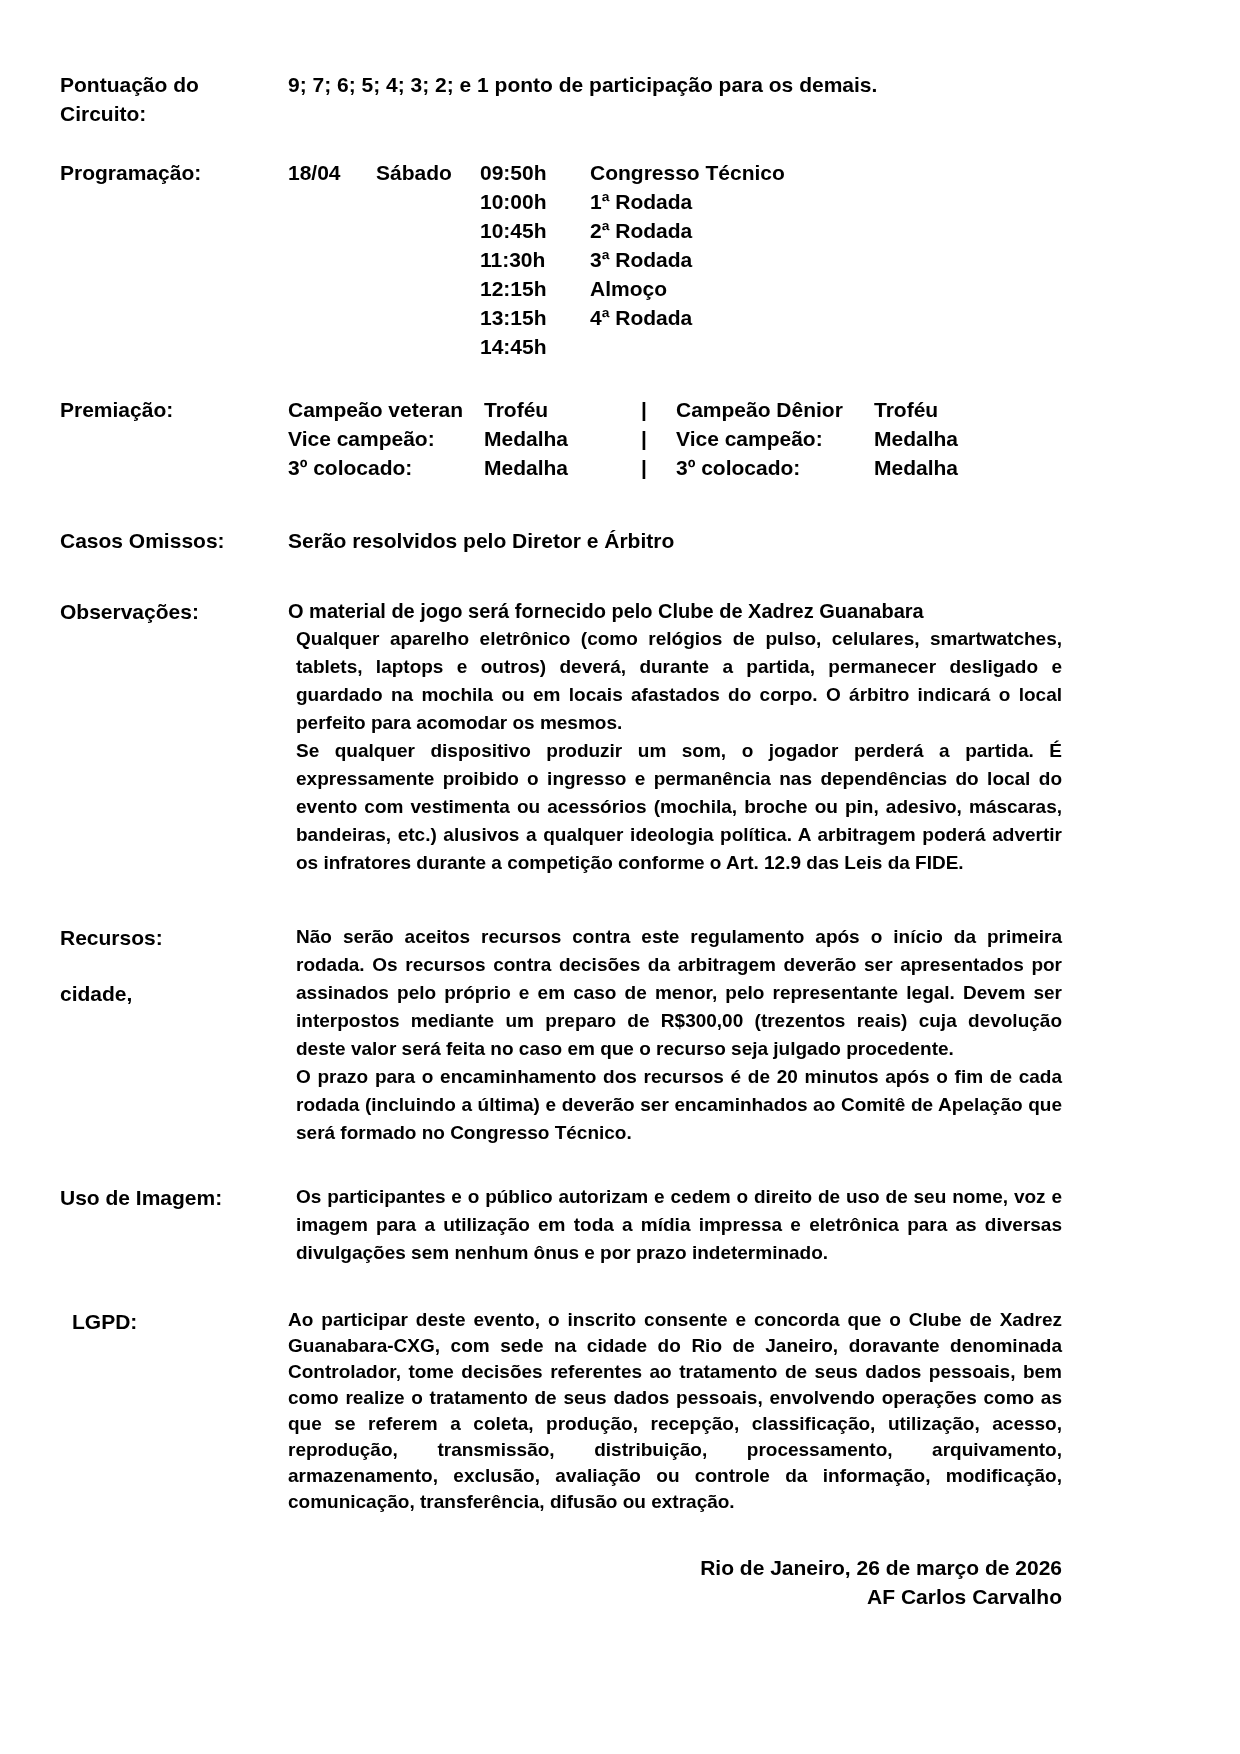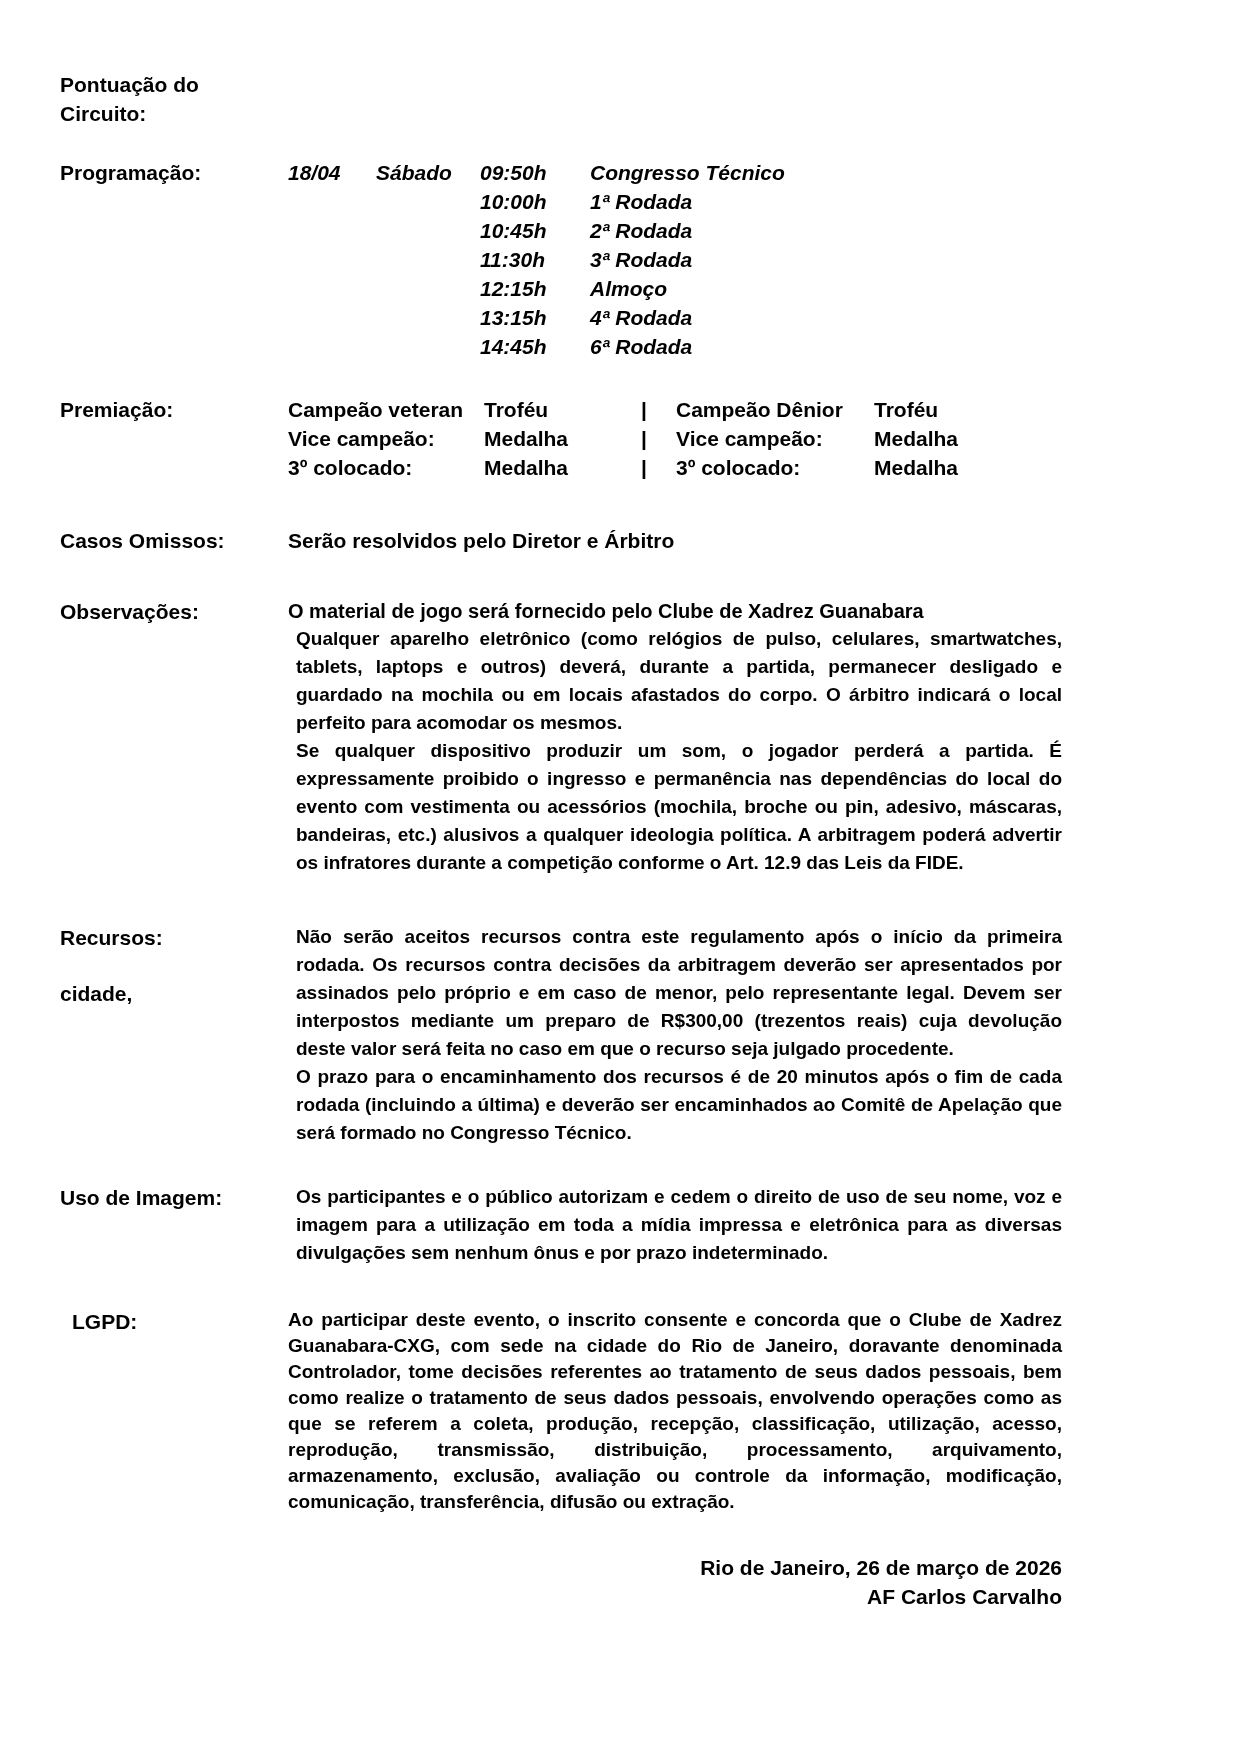--- a/index.html
+++ b/index.html
@@ -25,21 +25,20 @@
   }
   .label { font-size: 21px; line-height: 29px; white-space: nowrap; }
   .top-text { font-size: 21px; line-height: 29px; }
 
   
   .sched-row {
     display: grid;
     grid-template-columns: 88px 104px 110px auto;
     font-size: 21px;
     line-height: 29px;
-    font-style: italic;
   }
 
   
   .prem-row {
     display: grid;
     grid-template-columns: 196px 128px 64px 198px auto;
     font-size: 21px;
     line-height: 29px;
   }
   .prem-sep { text-align: center; }
@@ -80,20 +79,21 @@
 </head>
 <body>
 
 <div class="page">
 
   <div class="row">
     <div class="label">
       <div>Pontuação do</div>
       <div>Circuito:</div>
     </div>
+    <div class="top-text">9; 7; 6; 5; 4; 3; 2; e 1 ponto de participação para os demais.</div>
   </div>
 
   <div class="row sec-programacao">
     <div class="label">Programação:</div>
     <div>
       <div class="sched-row">
         <div>18/04</div>
         <div>Sábado</div>
         <div>09:50h</div>
         <div>Congresso Técnico</div>
@@ -125,21 +125,20 @@
       <div class="sched-row">
         <div></div>
           <div></div>
         <div>13:15h</div>
         <div>4ª Rodada</div>
       </div>
       <div class="sched-row">
         <div></div>
           <div></div>
         <div>14:45h</div>
-        <div>6ª Rodada</div>
       </div>
     </div>
   </div>
 
   <div class="row sec-premiacao">
     <div class="label">Premiação:</div>
     <div>
       <div class="prem-row">
         <div>Campeão veteran</div>
         <div>Troféu</div>

